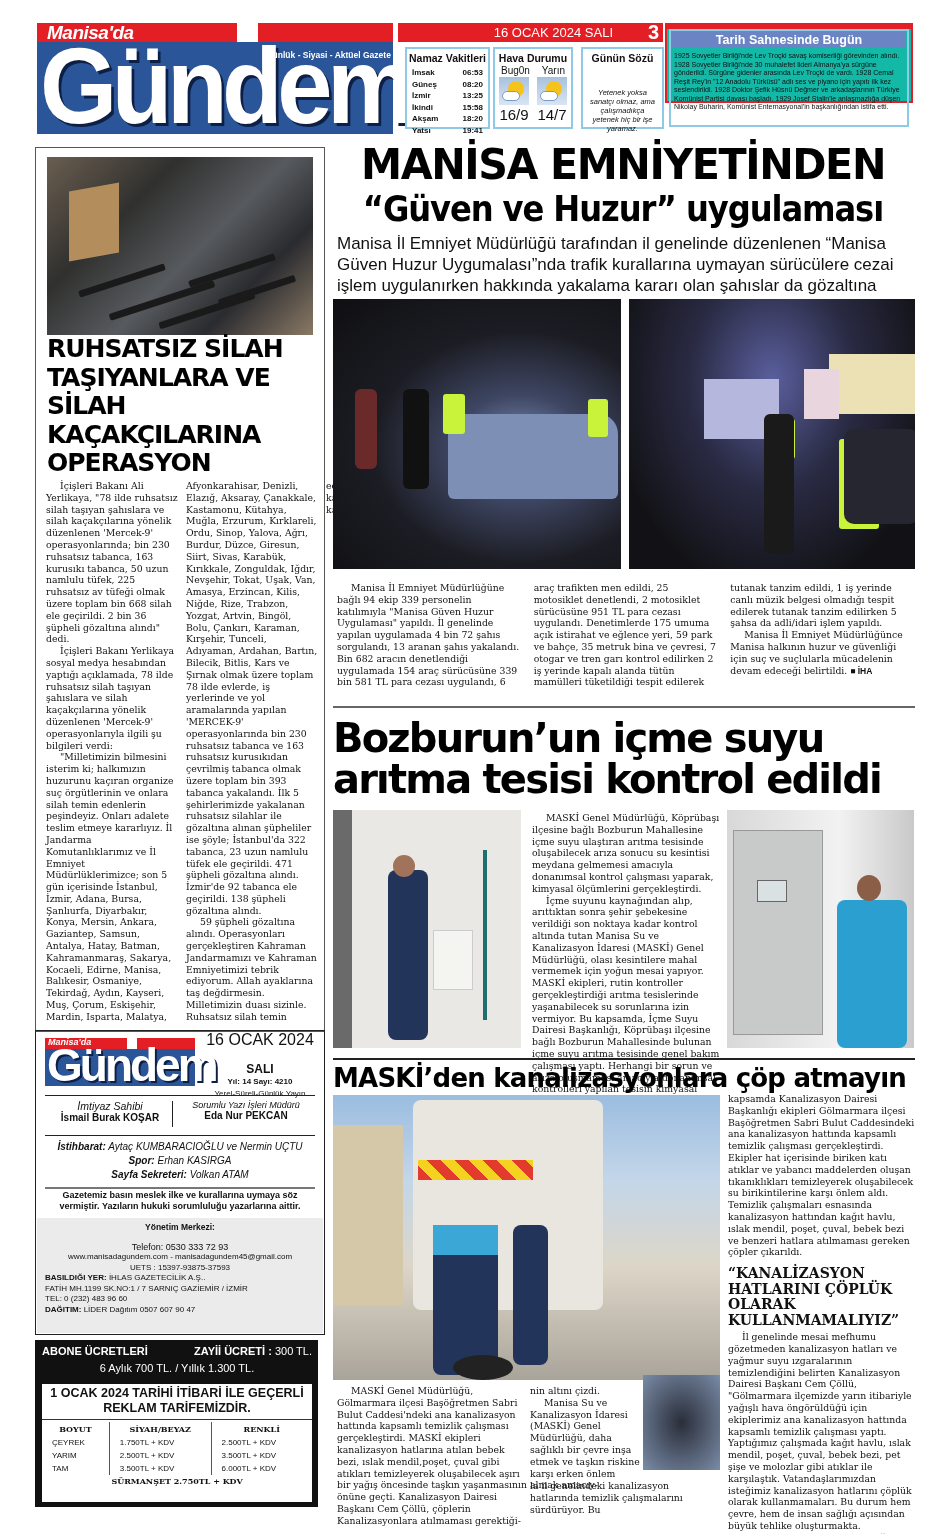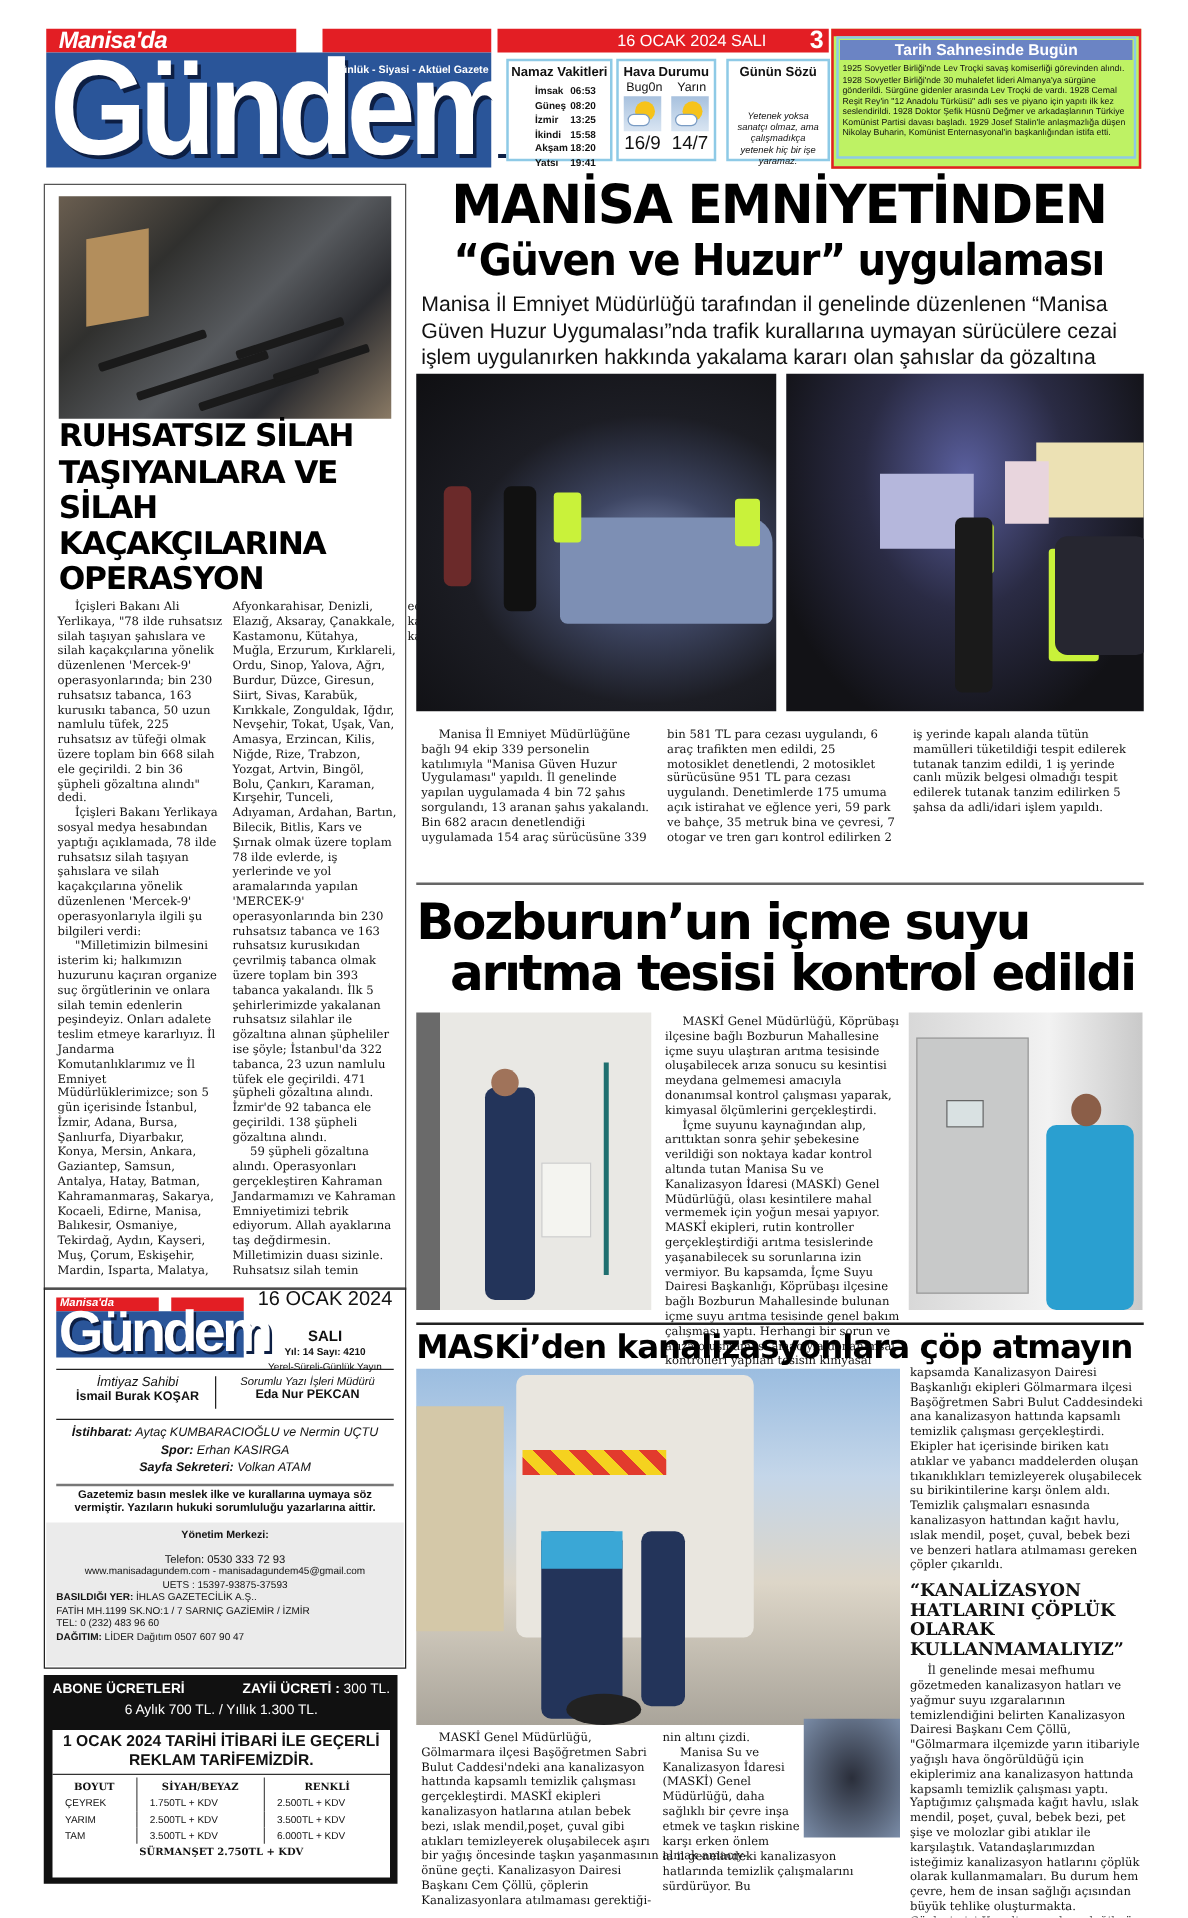--- a/index.html
+++ b/index.html
@@ -14,32 +14,32 @@
   .logo-red2 { left: 258px; top: 23px; width: 135px; height: 19px; }
   .logo-blue { left: 37px; top: 42px; width: 356px; height: 92px; }
   .logo-word { left: 40px; top: 36px; width: 350px; height: 100px; color: #fff; font-family: "Liberation Sans", sans-serif; font-weight: bold; font-size: 108px; line-height: 100px; letter-spacing: -6px; transform: scaleX(0.92); transform-origin: left; text-shadow: 3px 3px 0 #0d1f44; }
   .logo-tag { left: 266px; top: 50px; color: #fff; font-family: "Liberation Sans", sans-serif; font-weight: bold; font-size: 8.5px; }
   .date-bar { left: 398px; top: 23px; width: 265px; height: 19px; background: #e31e24; }
   .date-bar .d { position: absolute; right: 50px; top: 2px; color: #fff; font-family: "Liberation Sans", sans-serif; font-size: 13px; }
   .date-bar .p { position: absolute; right: 4px; top: -2px; color: #fff; font-family: "Liberation Sans", sans-serif; font-weight: bold; font-size: 20px; }
   .info-box { border: 2px solid #8ecae6; background: #fff; font-family: "Liberation Sans", sans-serif; }
   .info-title { font-weight: bold; font-size: 10.5px; text-align: center; margin-top: 3px; }
   .namaz { left: 405px; top: 47px; width: 85px; height: 82px; }
-  .namaz table { width: 100%; font-size: 8px; font-weight: bold; margin-top: 2px; padding: 0 19px; }
+  .namaz table { width: 100%; font-size: 8px; font-weight: bold; margin-top: 2px; padding: 0 3px; }
   .namaz td { line-height: 9.5px; }
   .namaz td.t { text-align: right; }
   .hava { left: 493px; top: 47px; width: 80px; height: 82px; }
   .hava .cols { display: flex; justify-content: space-around; font-size: 10px; margin-top: 1px; }
   .wicon { width: 30px; height: 28px; background: linear-gradient(#a7c1de, #d9e5f2); position: relative; margin: 1px auto; }
   .wicon .sun { position: absolute; right: 5px; top: 4px; width: 16px; height: 16px; border-radius: 50%; background: #f6c31a; }
   .wicon .cloud { position: absolute; left: 3px; bottom: 4px; width: 18px; height: 10px; border-radius: 6px; background: #fff; border: 1px solid #7a9cc4; }
   .hava .temps { display: flex; justify-content: space-around; font-size: 15px; }
   .soz { left: 581px; top: 47px; width: 83px; height: 82px; }
   .soz .txt { font-size: 7.5px; text-align: center; margin-top: 24px; padding: 0 4px; line-height: 9px; font-style: italic; }
-  .tarih { left: 665px; top: 23px; width: 248px; height: 112px; border: 2px solid #e31e24; border-top: 6px solid #e31e24; background: #bef264; }
+  .tarih { left: 665px; top: 23px; width: 248px; height: 80px; border: 2px solid #e31e24; border-top: 6px solid #e31e24; background: #14b8a6; }
   .tarih-inner { margin: 0 2px; border: 2px solid #8ecae6; height: 98px; }
   .tarih-title { background: #6b84c4; color: #fff; font-family: "Liberation Sans", sans-serif; font-weight: bold; font-size: 12.5px; text-align: center; height: 16px; line-height: 16px; margin: 1px; }
   .tarih-text { font-family: "Liberation Sans", sans-serif; font-size: 7px; line-height: 8.5px; padding: 3px 3px; }
 
   
   .leftbox { left: 35px; top: 147px; width: 290px; height: 885px; border: 1.5px solid #555; }
   .photo { background: #555; overflow: hidden; }
   .photo-guns { left: 47px; top: 157px; width: 266px; height: 178px; background: linear-gradient(135deg, #6a5e50 0%, #30302e 30%, #575a5e 55%, #2a2b2f 75%, #8a7a65 100%); }
   .box-shape { position: absolute; left: 22px; top: 30px; width: 50px; height: 70px; background: #b38e5c; transform: skewY(-10deg); }
   .gun { position: absolute; height: 7px; background: #1a1a1a; border-radius: 2px; }
@@ -225,25 +225,26 @@
   <div style="position:absolute;left:75px;top:80px;width:75px;height:60px;background:#b5b7dc;"></div>
   <div style="position:absolute;left:200px;top:55px;width:86px;height:60px;background:#ece1b4;"></div>
   <div style="position:absolute;left:175px;top:70px;width:35px;height:50px;background:#e8d5dd;"></div>
   <div class="vest" style="left:210px;top:140px;width:40px;height:90px;"></div>
   <div class="vest" style="left:150px;top:120px;width:16px;height:40px;"></div>
   <div style="position:absolute;left:135px;top:115px;width:30px;height:140px;background:#1a1a1a;border-radius:6px;"></div>
   <div style="position:absolute;left:215px;top:130px;width:75px;height:95px;background:#262630;border-radius:10px;"></div>
 </div>
 <div class="abs body3">
   <p>Manisa İl Emniyet Müdürlüğüne bağlı 94 ekip 339 personelin katılımıyla "Manisa Güven Huzur Uygulaması" yapıldı. İl genelinde yapılan uygulamada 4 bin 72 şahıs sorgulandı, 13 aranan şahıs yakalandı. Bin 682 aracın denetlendiği uygulamada 154 araç sürücüsüne 339 bin 581 TL para cezası uygulandı, 6 araç trafikten men edildi, 25 motosiklet denetlendi, 2 motosiklet sürücüsüne 951 TL para cezası uygulandı. Denetimlerde 175 umuma açık istirahat ve eğlence yeri, 59 park ve bahçe, 35 metruk bina ve çevresi, 7 otogar ve tren garı kontrol edilirken 2 iş yerinde kapalı alanda tütün mamülleri tüketildiği tespit edilerek tutanak tanzim edildi, 1 iş yerinde canlı müzik belgesi olmadığı tespit edilerek tutanak tanzim edilirken 5 şahsa da adli/idari işlem yapıldı.</p>
+  <p><span>Manisa İl Emniyet Müdürlüğünce Manisa halkının huzur ve güvenliği için suç ve suçlularla mücadelenin devam edeceği belirtildi.</span> <span class="sig">■ İHA</span></p>
 </div>
 <div class="abs rule" style="left:333px;top:706px;width:582px;"></div>
 
 <div class="abs h2">Bozburun’un içme suyu</div>
-<div class="abs h2b" style="top:756px;margin-left:27px;">arıtma tesisi kontrol edildi</div>
+<div class="abs h2b" style="top:756px;">arıtma tesisi kontrol edildi</div>
 <div class="abs photo water1" style="top:810px;height:238px;">
   <div class="worker" style="left:55px;top:60px;width:40px;height:170px;"></div>
   <div style="position:absolute;left:60px;top:45px;width:22px;height:22px;border-radius:50%;background:#a0735a;"></div>
   <div style="position:absolute;left:100px;top:120px;width:40px;height:60px;background:#f4f4f0;border:1px solid #ccc;"></div>
   <div style="position:absolute;left:150px;top:40px;width:4px;height:170px;background:#1f6f6f;"></div>
 </div>
 <div class="abs photo water2" style="top:810px;height:238px;">
   <div class="panel" style="left:6px;top:20px;width:90px;height:205px;"></div>
   <div style="position:absolute;left:30px;top:70px;width:30px;height:22px;background:#d9e1e2;border:1px solid #666;"></div>
   <div class="worker" style="left:110px;top:90px;width:70px;height:148px;background:#2a9fd0;"></div>

